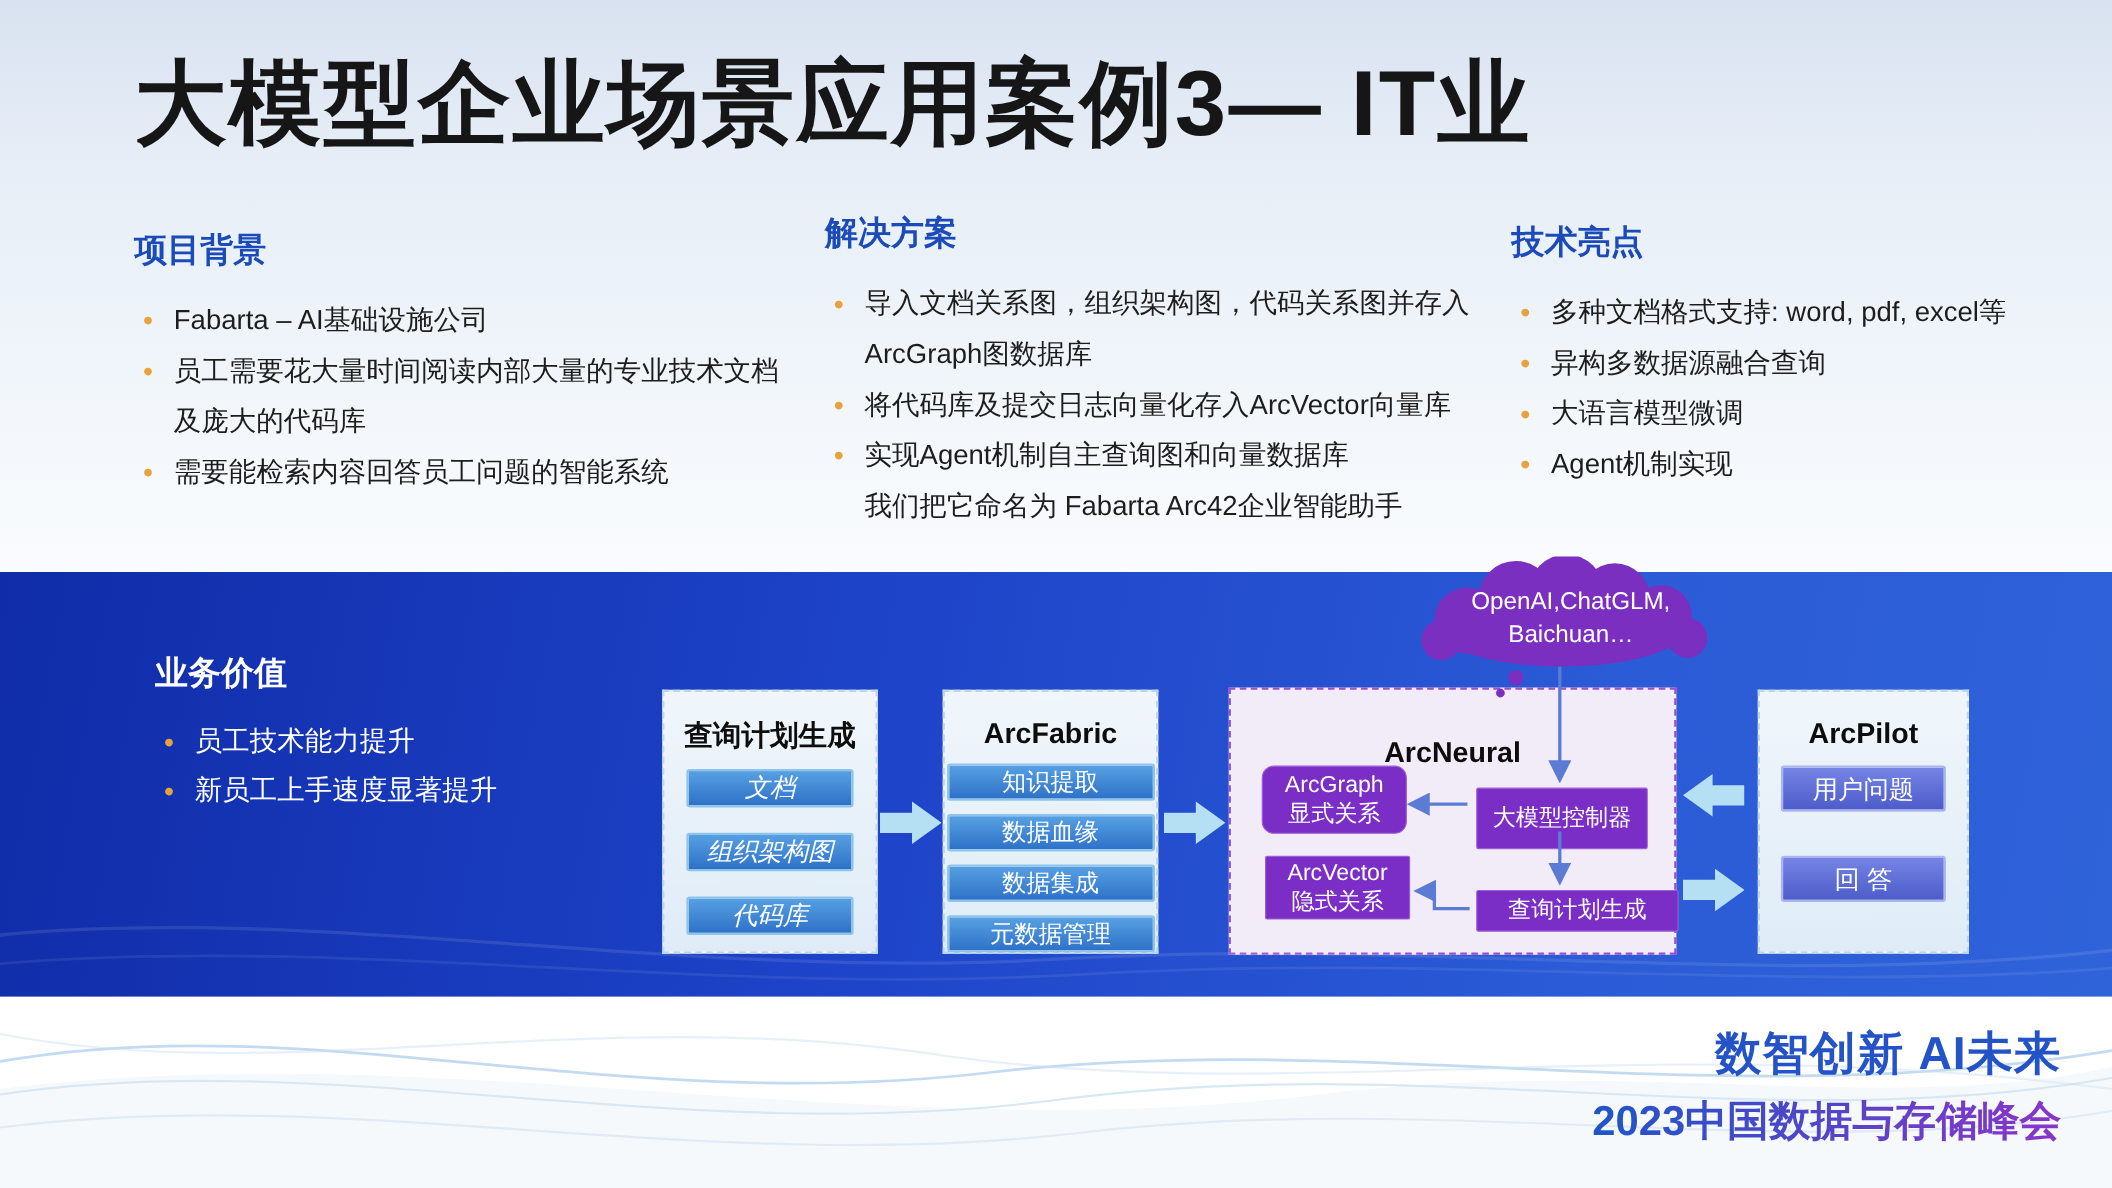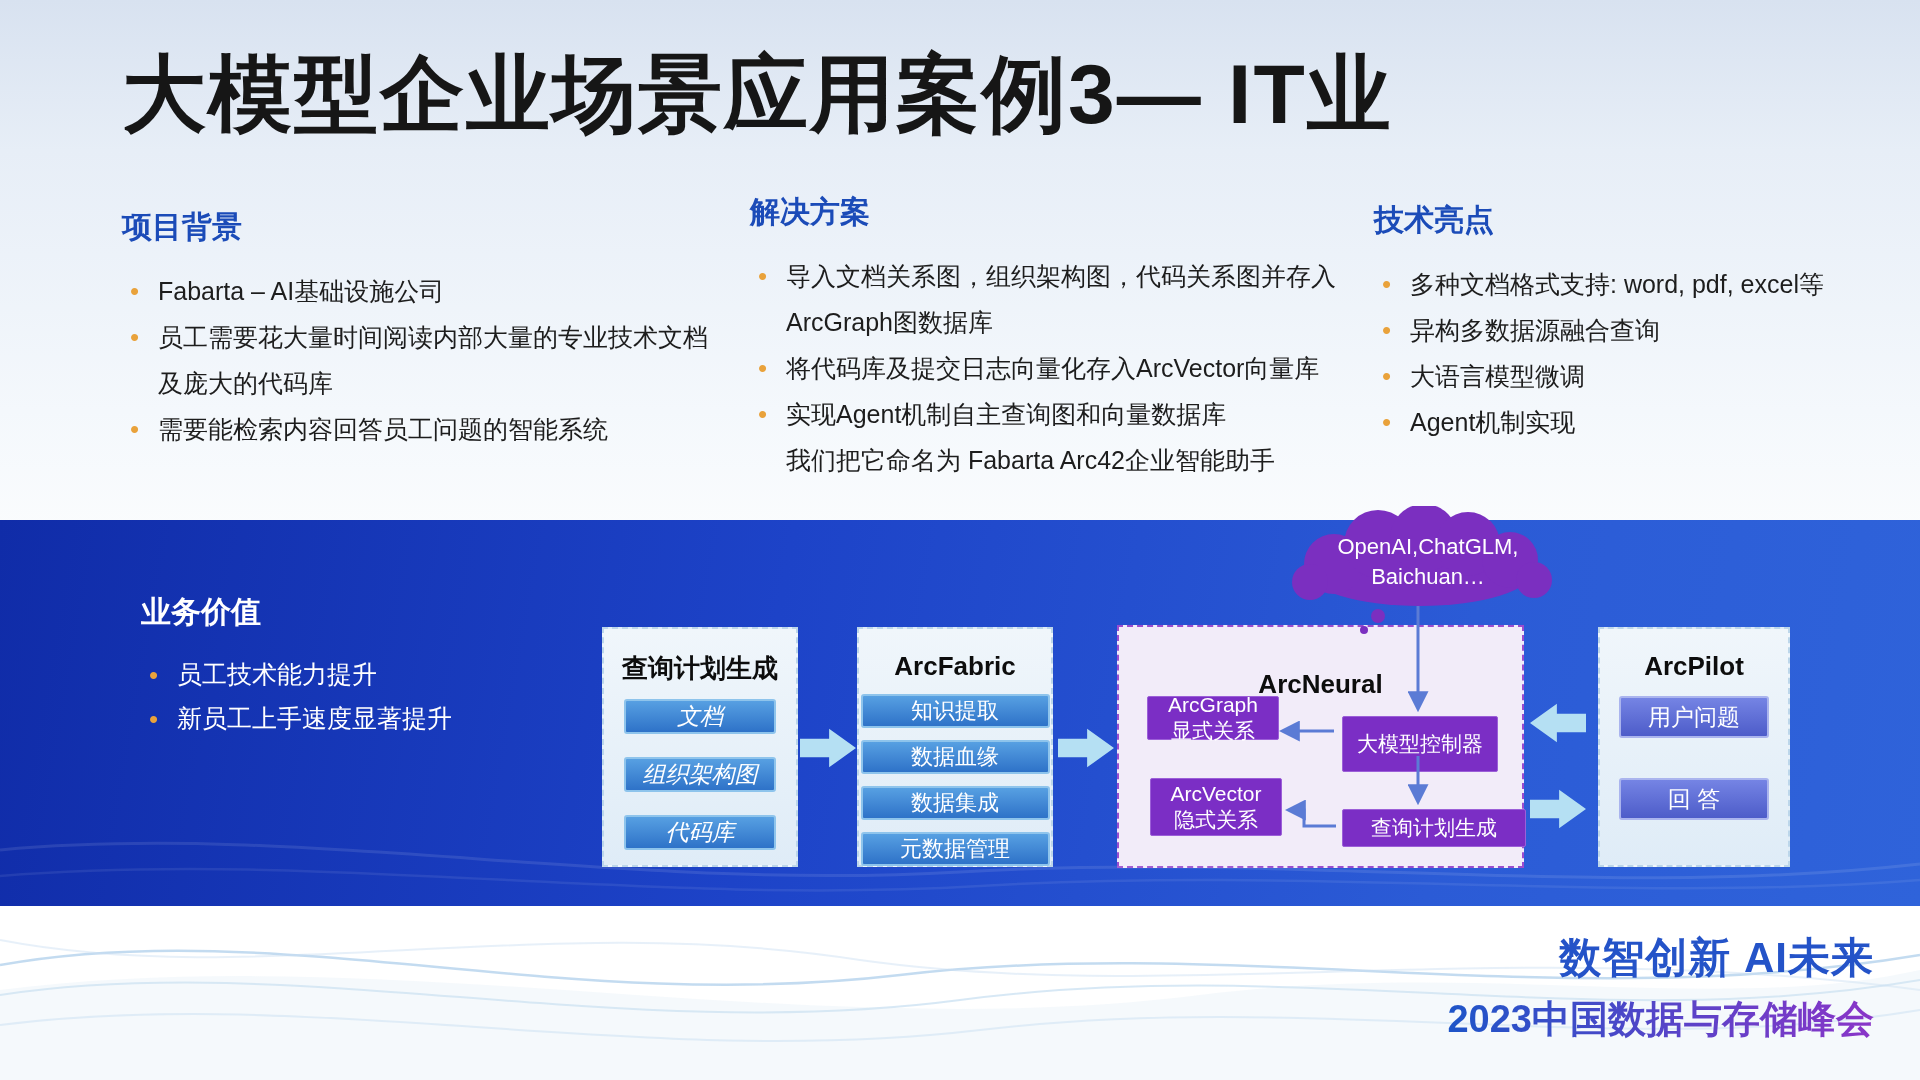--- a/index.html
+++ b/index.html
@@ -79,21 +79,21 @@
     position:absolute; left:1117px; top:105px; width:407px; height:243px;
     background:#f2ecf9; border:2px dashed #9b4ccf;
   }
   .neural .dbox-title{ position:absolute; left:0; right:0; top:20px; }
   .pnode{
     position:absolute; display:flex; align-items:center; justify-content:center;
     background:#7b2ec5; border:1px solid #9c5fd8; color:#ffffff;
     font-size:21px; line-height:1.25; text-align:center; white-space:pre-line;
     border-radius:2px; z-index:4;
   }
-  .pnode.graph{ left:28px; top:69px; width:132px; height:44px; }
+  .pnode.graph{ left:28px; top:69px; width:132px; height:62px;border-radius:11px; }
   .pnode.controller{ left:223px; top:89px; width:156px; height:56px; }
   .pnode.vector{ left:31px; top:151px; width:132px; height:58px; }
   .pnode.planner{ left:223px; top:182px; width:184px; height:38px; }
   
   .fat-arrow{ position:absolute; width:56px; height:42px; background:#b5e0f3; z-index:2; }
   .fat-arrow.right{ clip-path:polygon(0 28%,52% 28%,52% 4%,100% 50%,52% 96%,52% 72%,0 72%); }
   .fat-arrow.left{ clip-path:polygon(100% 28%,48% 28%,48% 4%,0 50%,48% 96%,48% 72%,100% 72%); }
   .a1{ left:800px; top:207px; }
   .a2{ left:1058px; top:207px; }
   .a3{ left:1530px; top:182px; }

